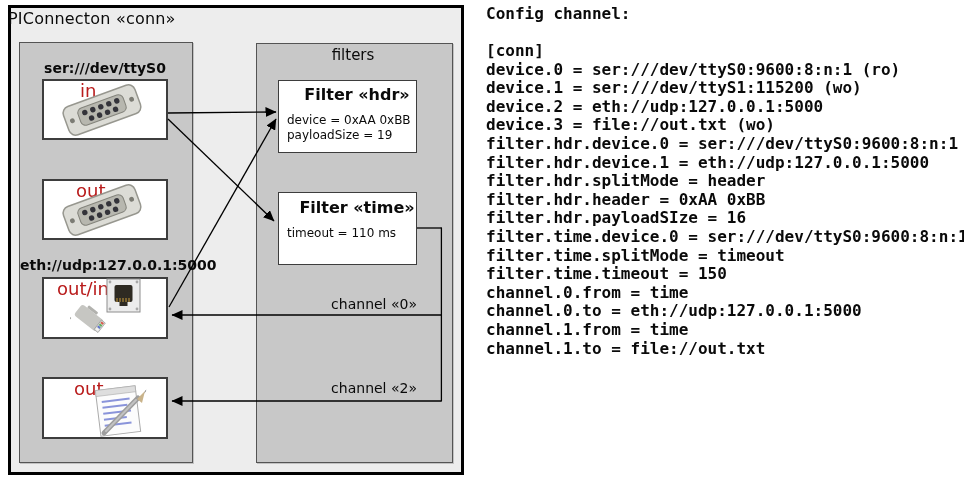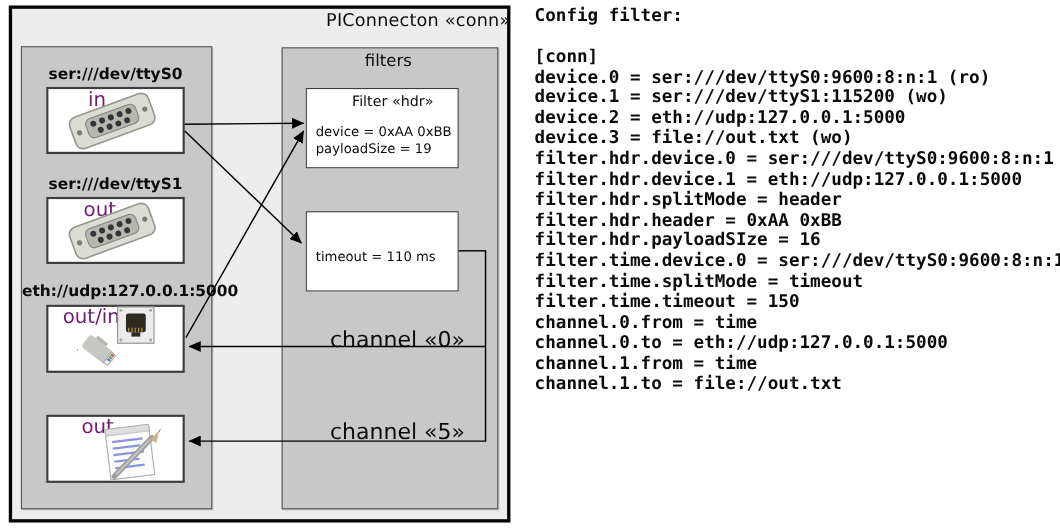--- a/index.html
+++ b/index.html
@@ -8,38 +8,38 @@
     --box-fill:#ffffff;
     --line:#000000;
   }
   html,body{margin:0;padding:0;background:#fff;}
   body{font-family:"DejaVu Sans",sans-serif;color:#0a0a0a;}
   .stage{position:relative;width:964px;height:484px;background:#fff;overflow:hidden;}
   .abs{position:absolute;}
 
   .diagram{left:8px;top:5px;width:456px;height:470px;border:3px solid #000;
            background:var(--outer-fill);box-sizing:border-box;}
-  .diagram-title{left:8px;top:9px;width:456px;text-align:right;font-size:16px;letter-spacing:.2px;}
+  .diagram-title{left:8px;top:9px;width:456px;text-align:left;font-size:16px;letter-spacing:.2px;}
 
   .panel{background:var(--panel-fill);border:1px solid #545454;box-sizing:border-box;
          box-shadow:1px 1px 0 rgba(0,0,0,.18);}
   .devices-panel{left:19px;top:42px;width:174px;height:421px;}
   .filters-panel{left:256px;top:43px;width:197px;height:420px;}
   .panel-title{left:256px;top:46px;width:194px;text-align:center;font-size:15px;}
 
   .dev-label{left:20px;width:170px;text-align:center;font-size:14px;white-space:nowrap;font-weight:bold;}
   .dev-box{left:42px;width:126px;background:var(--box-fill);border:2px solid #3d3d3d;box-sizing:border-box;}
-  .dev-dir{font-size:18px;line-height:18px;color:#701a75;white-space:nowrap;}
+  .dev-dir{font-size:18px;line-height:18px;color:#b91c1c;white-space:nowrap;}
 
   .filter-box{left:278px;width:139px;height:73px;background:var(--box-fill);
               border:1.5px solid #3d3d3d;box-sizing:border-box;}
-  .filter-title{left:278px;width:158px;text-align:center;font-size:13px;}
+  .filter-title{left:278px;width:158px;text-align:center;font-size:16px;font-weight:bold;}
   .filter-prop{left:287px;font-size:12px;white-space:nowrap;}
 
-  .channel-label{left:300px;width:117px;text-align:right;font-size:20px;white-space:nowrap;}
+  .channel-label{left:300px;width:117px;text-align:right;font-size:14px;white-space:nowrap;}
 
   .wires{left:0;top:0;pointer-events:none;z-index:6;}
   .icon-svg{pointer-events:none;}
 
   .config-heading{left:486px;top:5px;font-family:"DejaVu Sans Mono",monospace;
                   font-weight:bold;font-size:16px;line-height:18.6px;white-space:nowrap;}
   .config-pre{left:486px;top:42px;margin:0;font-family:"DejaVu Sans Mono",monospace;
               font-weight:bold;font-size:16px;line-height:18.6px;white-space:pre;}
 </style>
 </head>
@@ -70,21 +70,20 @@
         <circle cx="37.5" cy="32" r="2.7"></circle>
           <circle cx="46" cy="32" r="2.7"></circle>
           <circle cx="54.5" cy="32" r="2.7"></circle>
           <circle cx="63" cy="32" r="2.7"></circle>
       </g>
       <circle cx="18.5" cy="28" r="2.4" fill="#7c7c74"></circle>
       <circle cx="81.5" cy="28" r="2.4" fill="#7c7c74"></circle>
     </g>
   </svg>
 
-  <div class="abs dev-label" style="top:160px">ser:///dev/ttyS1</div>
   <div class="abs dev-box" style="top:179px;height:61px"></div>
   <div class="abs dev-dir" style="left:76px;top:182px">out</div>
   <svg class="abs icon-svg" style="left:52px;top:182px" width="100" height="56" viewBox="0 0 100 56">
     <g transform="rotate(-20 50 28)">
       <rect x="12" y="13" width="76" height="30" rx="7" fill="#dcdcd6" stroke="#97978f" stroke-width="1.5"></rect>
       <rect x="26" y="19" width="48" height="18" rx="5" fill="#b7b7af" stroke="#84847c"></rect>
       <g fill="#33333a">
         <circle cx="33" cy="24.5" r="2.7"></circle>
           <circle cx="41.5" cy="24.5" r="2.7"></circle>
           <circle cx="50" cy="24.5" r="2.7"></circle>
@@ -152,43 +151,44 @@
     <polygon points="49,16 57,8 54,20" fill="#c9b38a"></polygon>
     <polygon points="57,8 58.5,6.5 56.5,10.5" fill="#4d4d4d"></polygon>
   </svg>
 
   <div class="abs filter-box" style="top:80px"></div>
   <div class="abs filter-title" style="top:85px">Filter «hdr»</div>
   <div class="abs filter-prop" style="top:113px">device = 0xAA 0xBB</div>
   <div class="abs filter-prop" style="top:128px">payloadSize = 19</div>
 
   <div class="abs filter-box" style="top:192px"></div>
+  <div class="abs filter-title" style="top:198px">Filter «time»</div>
   <div class="abs filter-prop" style="top:226px">timeout = 110 ms</div>
 
   <div class="abs channel-label" style="top:296px">channel «0»</div>
-  <div class="abs channel-label" style="top:380px">channel «5»</div>
+  <div class="abs channel-label" style="top:380px">channel «2»</div>
 
   <svg class="abs wires" width="964" height="484" viewBox="0 0 964 484">
     <defs>
       <marker id="arr" markerUnits="userSpaceOnUse" markerWidth="12" markerHeight="10" refX="10.5" refY="5" orient="auto">
         <path d="M0,0 L11,5 L0,10 Z" fill="#000"></path>
       </marker>
     </defs>
     <g stroke="#000" stroke-width="1.3" fill="none">
       <line x1="168" y1="113" x2="276" y2="112" marker-end="url(#arr)"></line>
       <line x1="168" y1="119" x2="274" y2="221" marker-end="url(#arr)"></line>
       <line x1="169" y1="307" x2="276" y2="119" marker-end="url(#arr)"></line>
       <line x1="417" y1="228" x2="441.4" y2="228"></line>
       <line x1="441.4" y1="227.4" x2="441.4" y2="401.6"></line>
       <line x1="441" y1="315" x2="172" y2="315" marker-end="url(#arr)"></line>
       <line x1="441" y1="401" x2="172" y2="401" marker-end="url(#arr)"></line>
     </g>
   </svg>
 
-  <div class="abs config-heading">Config filter:</div>
+  <div class="abs config-heading">Config channel:</div>
   <pre class="abs config-pre">[conn]
 device.0 = ser:///dev/ttyS0:9600:8:n:1 (ro)
 device.1 = ser:///dev/ttyS1:115200 (wo)
 device.2 = eth://udp:127.0.0.1:5000
 device.3 = file://out.txt (wo)
 filter.hdr.device.0 = ser:///dev/ttyS0:9600:8:n:1
 filter.hdr.device.1 = eth://udp:127.0.0.1:5000
 filter.hdr.splitMode = header
 filter.hdr.header = 0xAA 0xBB
 filter.hdr.payloadSIze = 16

